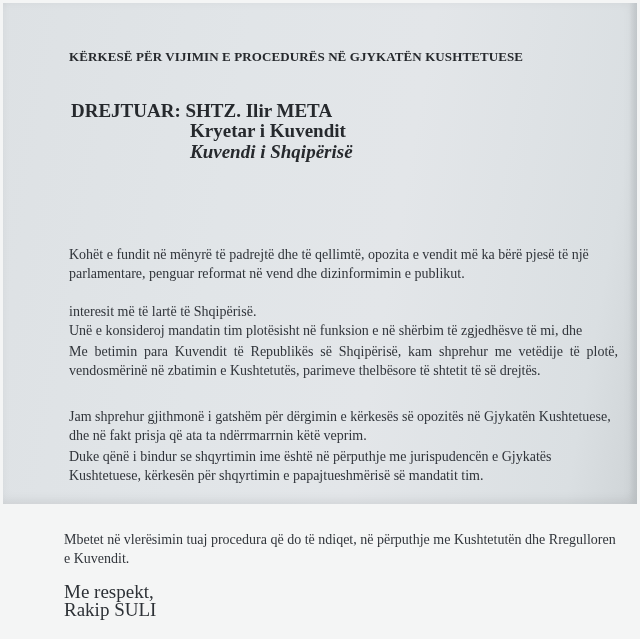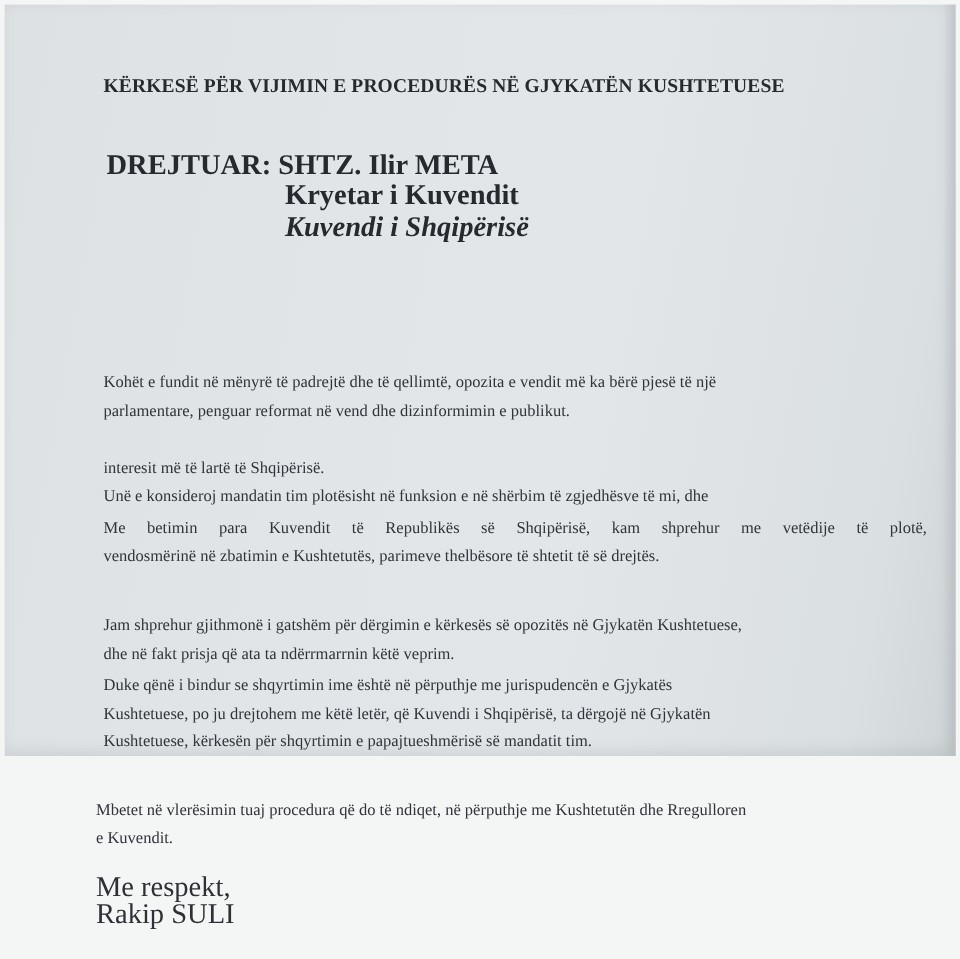--- a/index.html
+++ b/index.html
@@ -41,21 +41,21 @@
     .bold { font-weight: bold; color: #26292d; }
     .title { left: 66px; top: 45px; font-size: 13px; letter-spacing: 0.1px; }
     .addressee { left: 68px; top: 99px; }
     .role1 { left: 187px; top: 119px; }
     .role2 { left: 187px; top: 140px; font-style: italic; }
     .greeting { left: 66px; top: 185px; }
     .para {
       position: absolute;
       left: 66px;
       color: #30343a;
-      font-size: 11px;
+      font-size: 14px;
       line-height: 18.5px;
       white-space: nowrap;
     }
     .p1 { top: 243px; }
     .p2 { top: 300px; }
     .p3 { top: 340px; width: 549px; }
     .p3 .line1 { display: block; text-align: justify; text-align-last: justify; width: 549px; }
     .p4 { top: 405px; }
     .p5 { top: 445px; }
     .p6 { top: 528px; left: 61px; }
@@ -90,21 +90,20 @@
     <span>vendosmërinë në zbatimin e Kushtetutës, parimeve thelbësore të shtetit të së drejtës.</span>
   </div>
 
   <div class="para p4">
     <span>Jam shprehur gjithmonë i gatshëm për dërgimin e kërkesës së opozitës në Gjykatën Kushtetuese,</span>
     <span>dhe në fakt prisja që ata ta ndërrmarrnin këtë veprim.</span>
   </div>
 
   <div class="para p5">
     <span>Duke qënë i bindur se shqyrtimin ime është në përputhje me jurispudencën e Gjykatës</span>
-    <span>Kushtetuese, po ju drejtohem me këtë letër, që Kuvendi i Shqipërisë, ta dërgojë në Gjykatën</span>
     <span>Kushtetuese, kërkesën për shqyrtimin e papajtueshmërisë së mandatit tim.</span>
   </div>
 
   <div class="para p6">
     <span> Mbetet në vlerësimin tuaj procedura që do të ndiqet, në përputhje me Kushtetutën dhe Rregulloren</span>
     <span>e Kuvendit.</span>
   </div>
 
   <div class="text closing">
     <span>Me respekt,</span>

